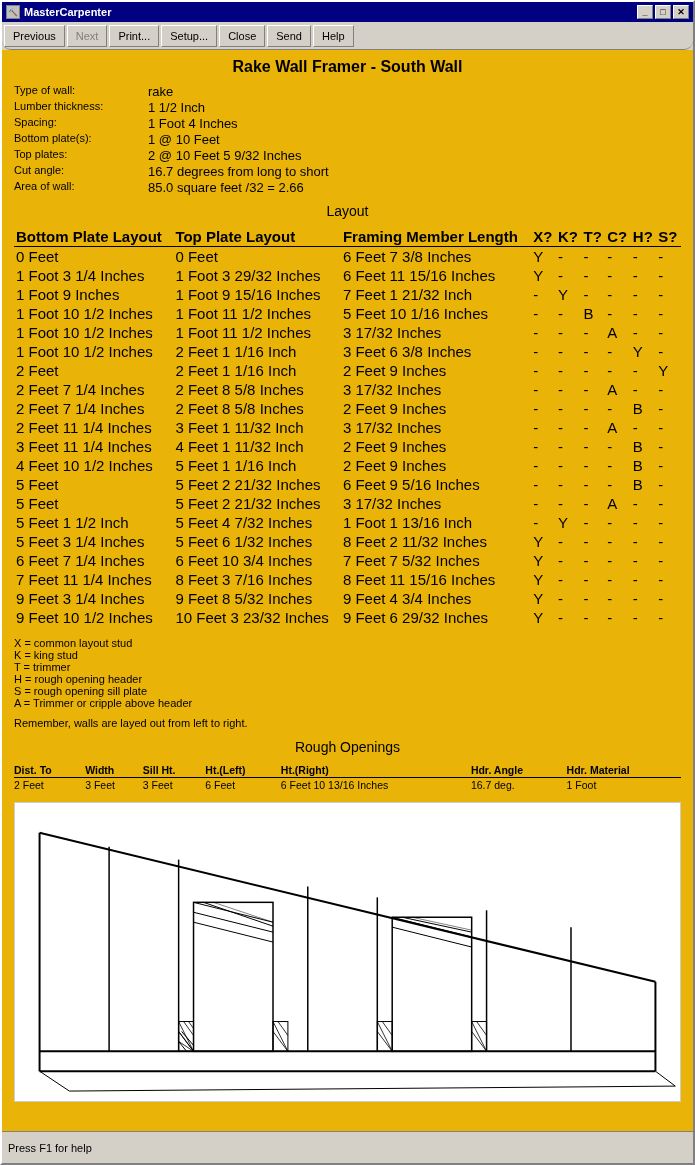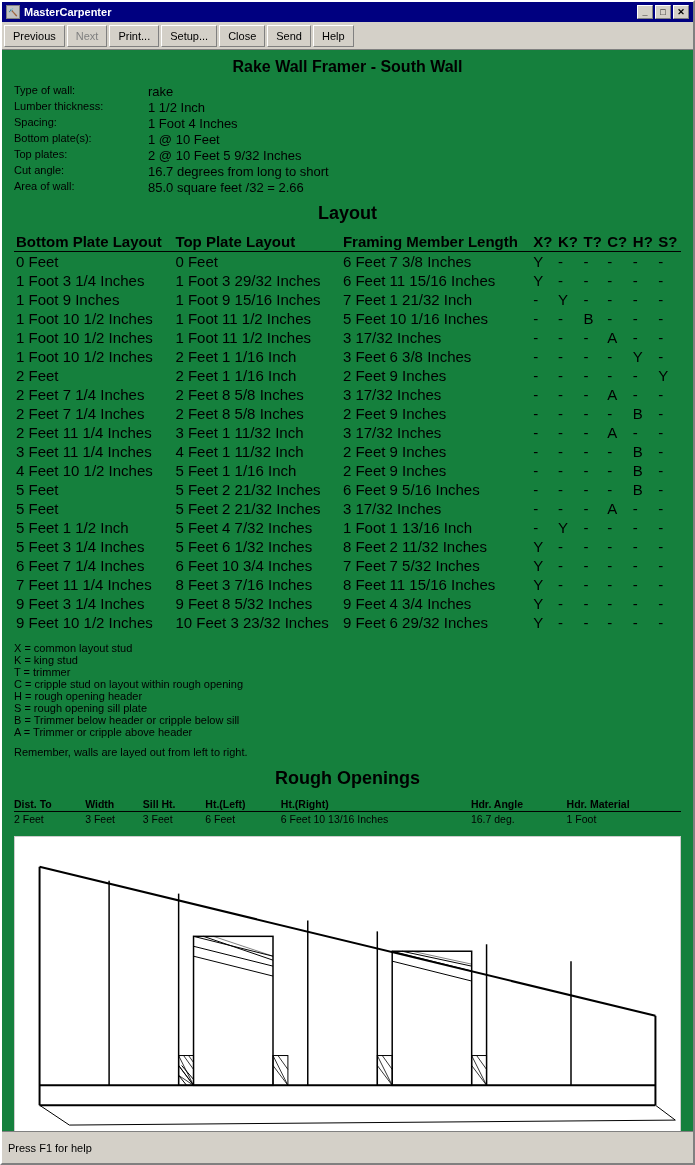--- a/index.html
+++ b/index.html
@@ -64,38 +64,39 @@
       color: black;
     }
     .menu-bar {
       background: #d4d0c8;
       height: 28px;
       display: flex;
       align-items: center;
       padding: 2px 2px;
       gap: 2px;
       border-bottom: 1px solid #808080;
+      border-radius: 9px;
     }
     .menu-btn {
       height: 22px;
       padding: 0 8px;
       background: #d4d0c8;
       border: 1px solid;
       border-color: #ffffff #808080 #808080 #ffffff;
       font-size: 11px;
       cursor: pointer;
       display: flex;
       align-items: center;
     }
     .menu-btn.disabled {
       color: #808080;
     }
     .content-area {
       flex: 1;
-      background: #15803d;
+      background: #eab308;
       overflow-y: scroll;
       overflow-x: hidden;
       padding: 8px 12px;
     }
     .content-area::-webkit-scrollbar {
       width: 16px;
     }
     .content-area::-webkit-scrollbar-track {
       background: #d4d0c8;
       border-left: 1px solid #808080;
@@ -130,22 +131,22 @@
       margin-bottom: 1px;
     }
     .info-label {
       width: 130px;
       font-size: 11px;
     }
     .info-value {
       font-size: 13px;
     }
     .section-title {
-      font-size: 18px;
-      font-weight: bold;
+      font-size: 14px;
+      font-weight: normal;
       text-align: center;
       margin: 8px 0;
     }
     .layout-table {
       width: 100%;
       border-collapse: collapse;
       font-size: 15px;
       margin-bottom: 10px;
     }
     .layout-table th {
@@ -496,24 +497,22 @@
     <td>-</td>
     <td>-</td>
   </tr>
         </tbody>
     </table>
 
     <div id="type-key-items" style="font-size:11px; margin-bottom: 4px;">
         <p>X = common layout stud</p>
         <p>K = king stud</p>
         <p>T = trimmer</p>
-        <p>C = cripple stud on layout within rough opening</p>
         <p>H = rough opening header</p>
         <p>S = rough opening sill plate</p>
-        <p>B = Trimmer below header or cripple below sill</p>
         <p>A = Trimmer or cripple above header</p>
       </div>
 
     <p style="margin: 8px 0; font-size: 11px;">Remember, walls are layed out from left to right.</p>
 
     <div class="rough-openings-section">
       <div class="section-title">Rough Openings</div>
       <table class="rough-table">
         <thead>
           <tr>

